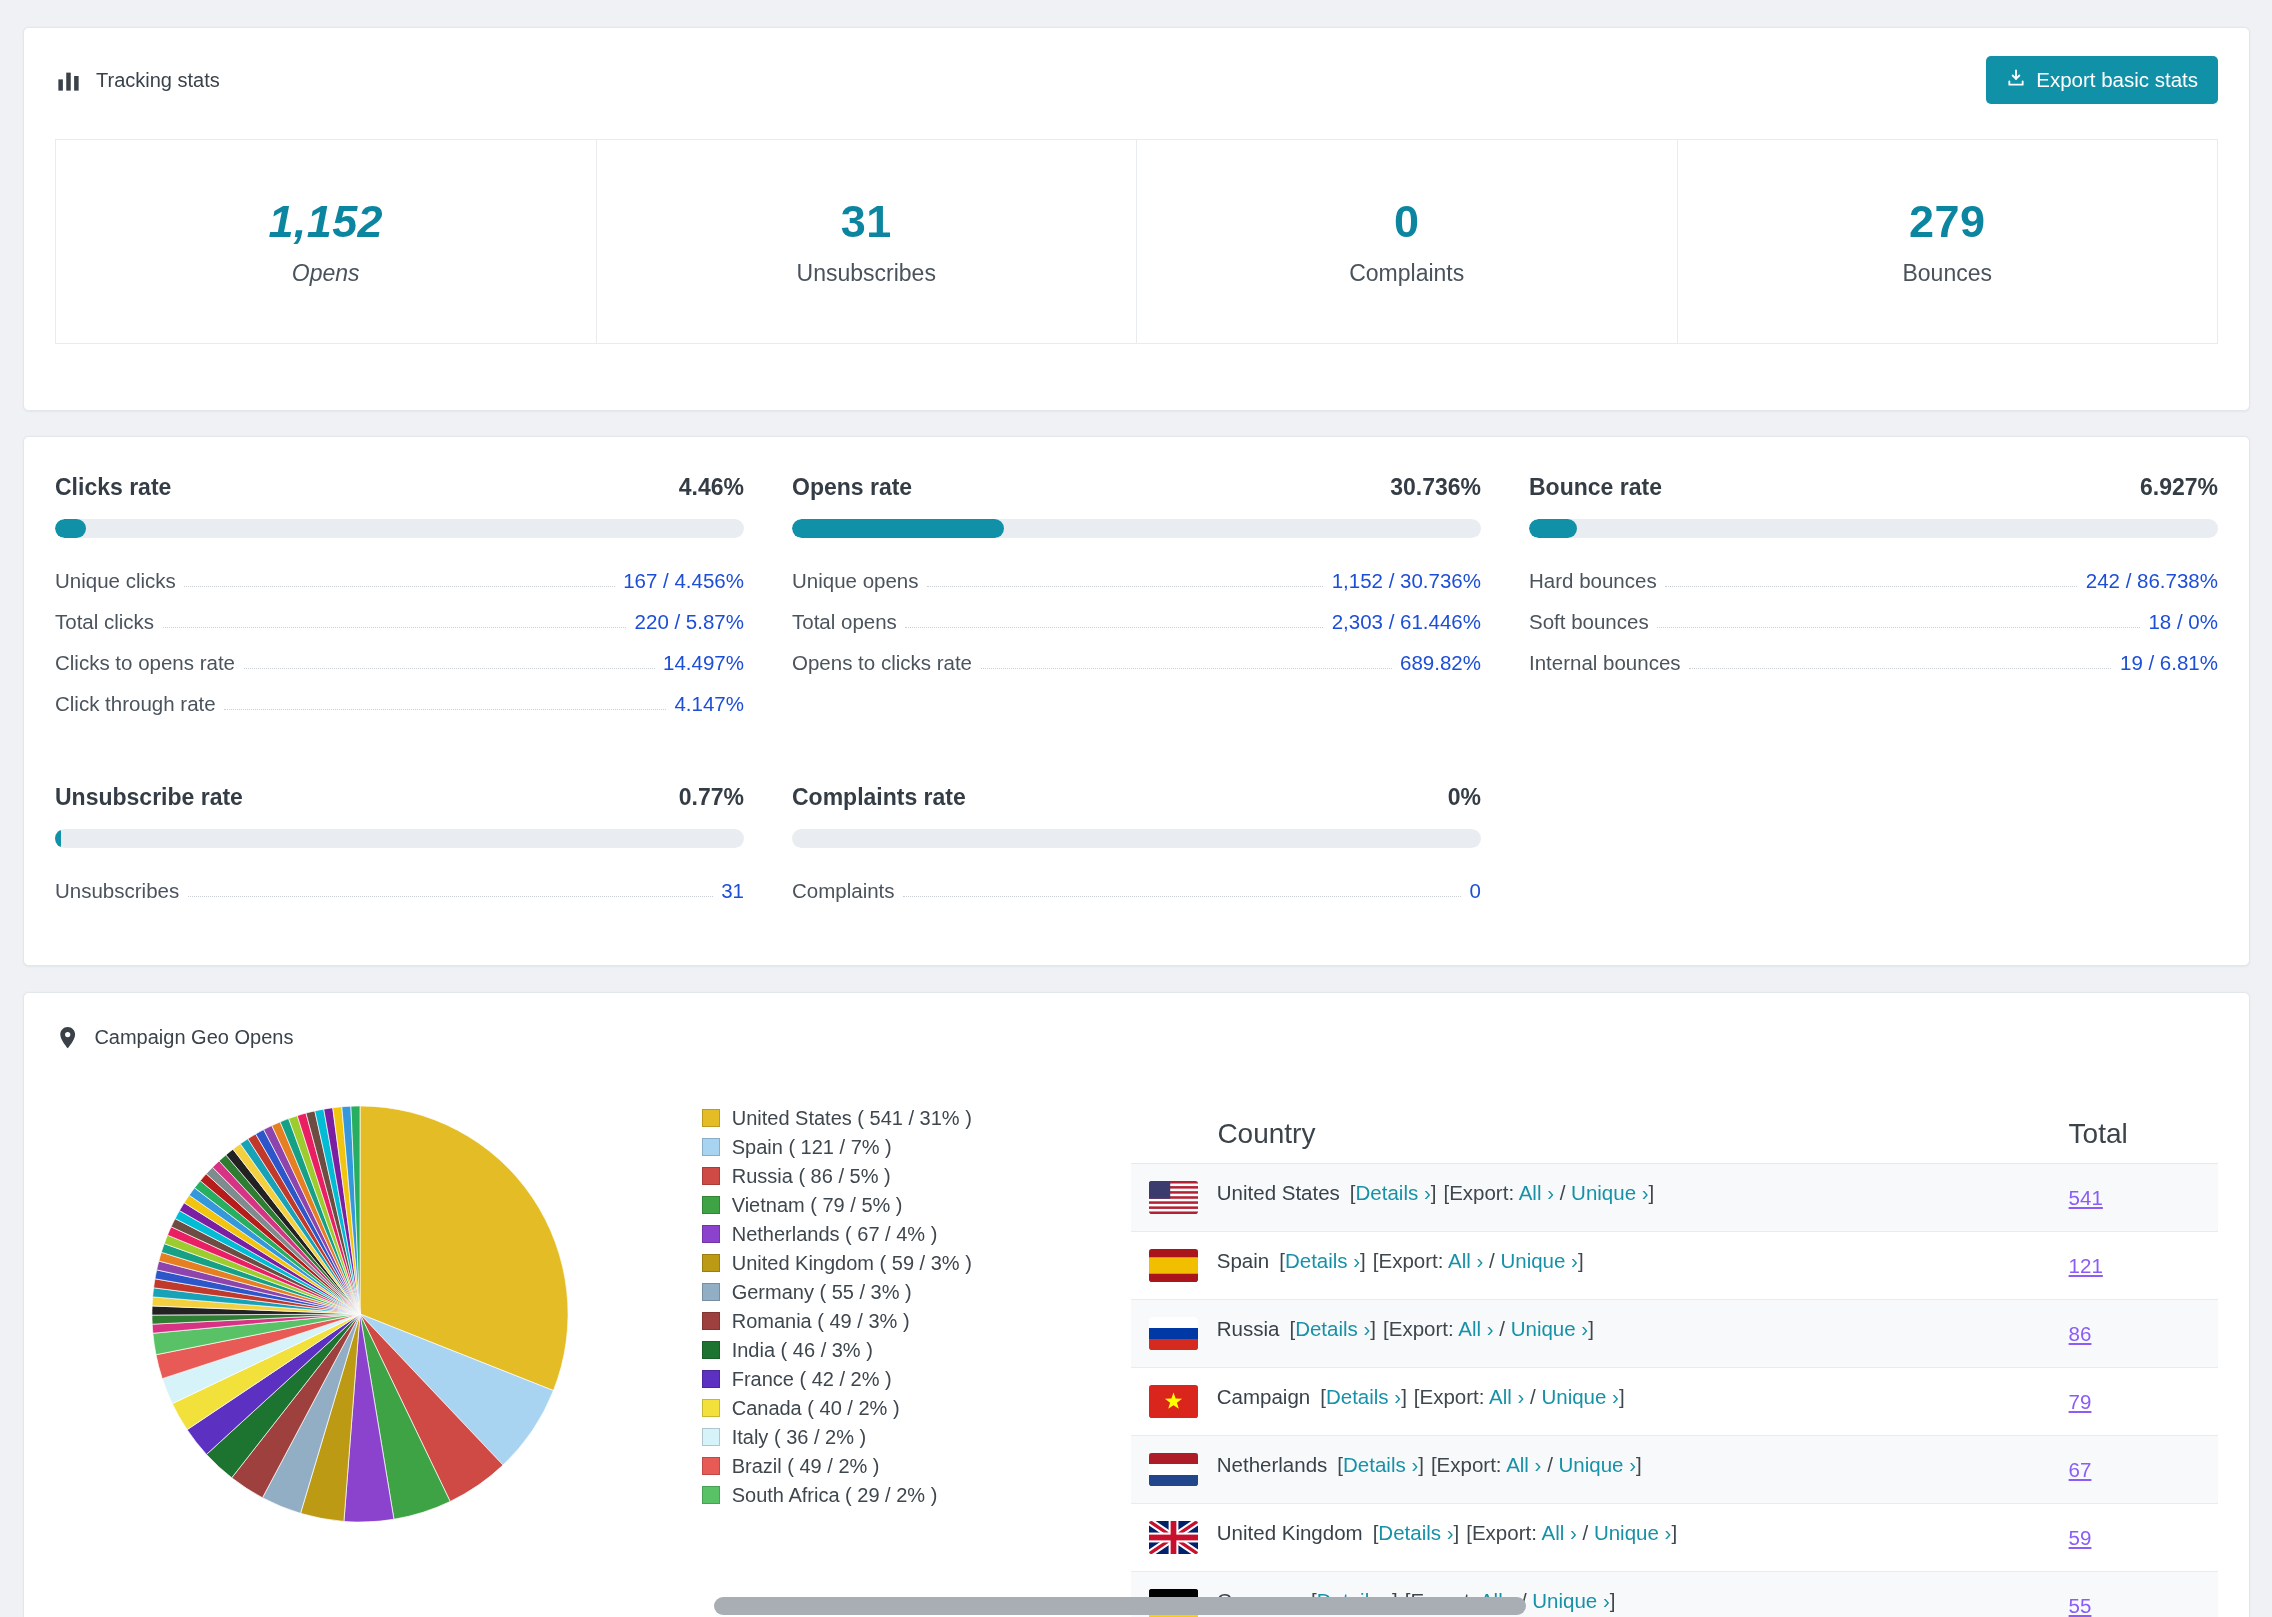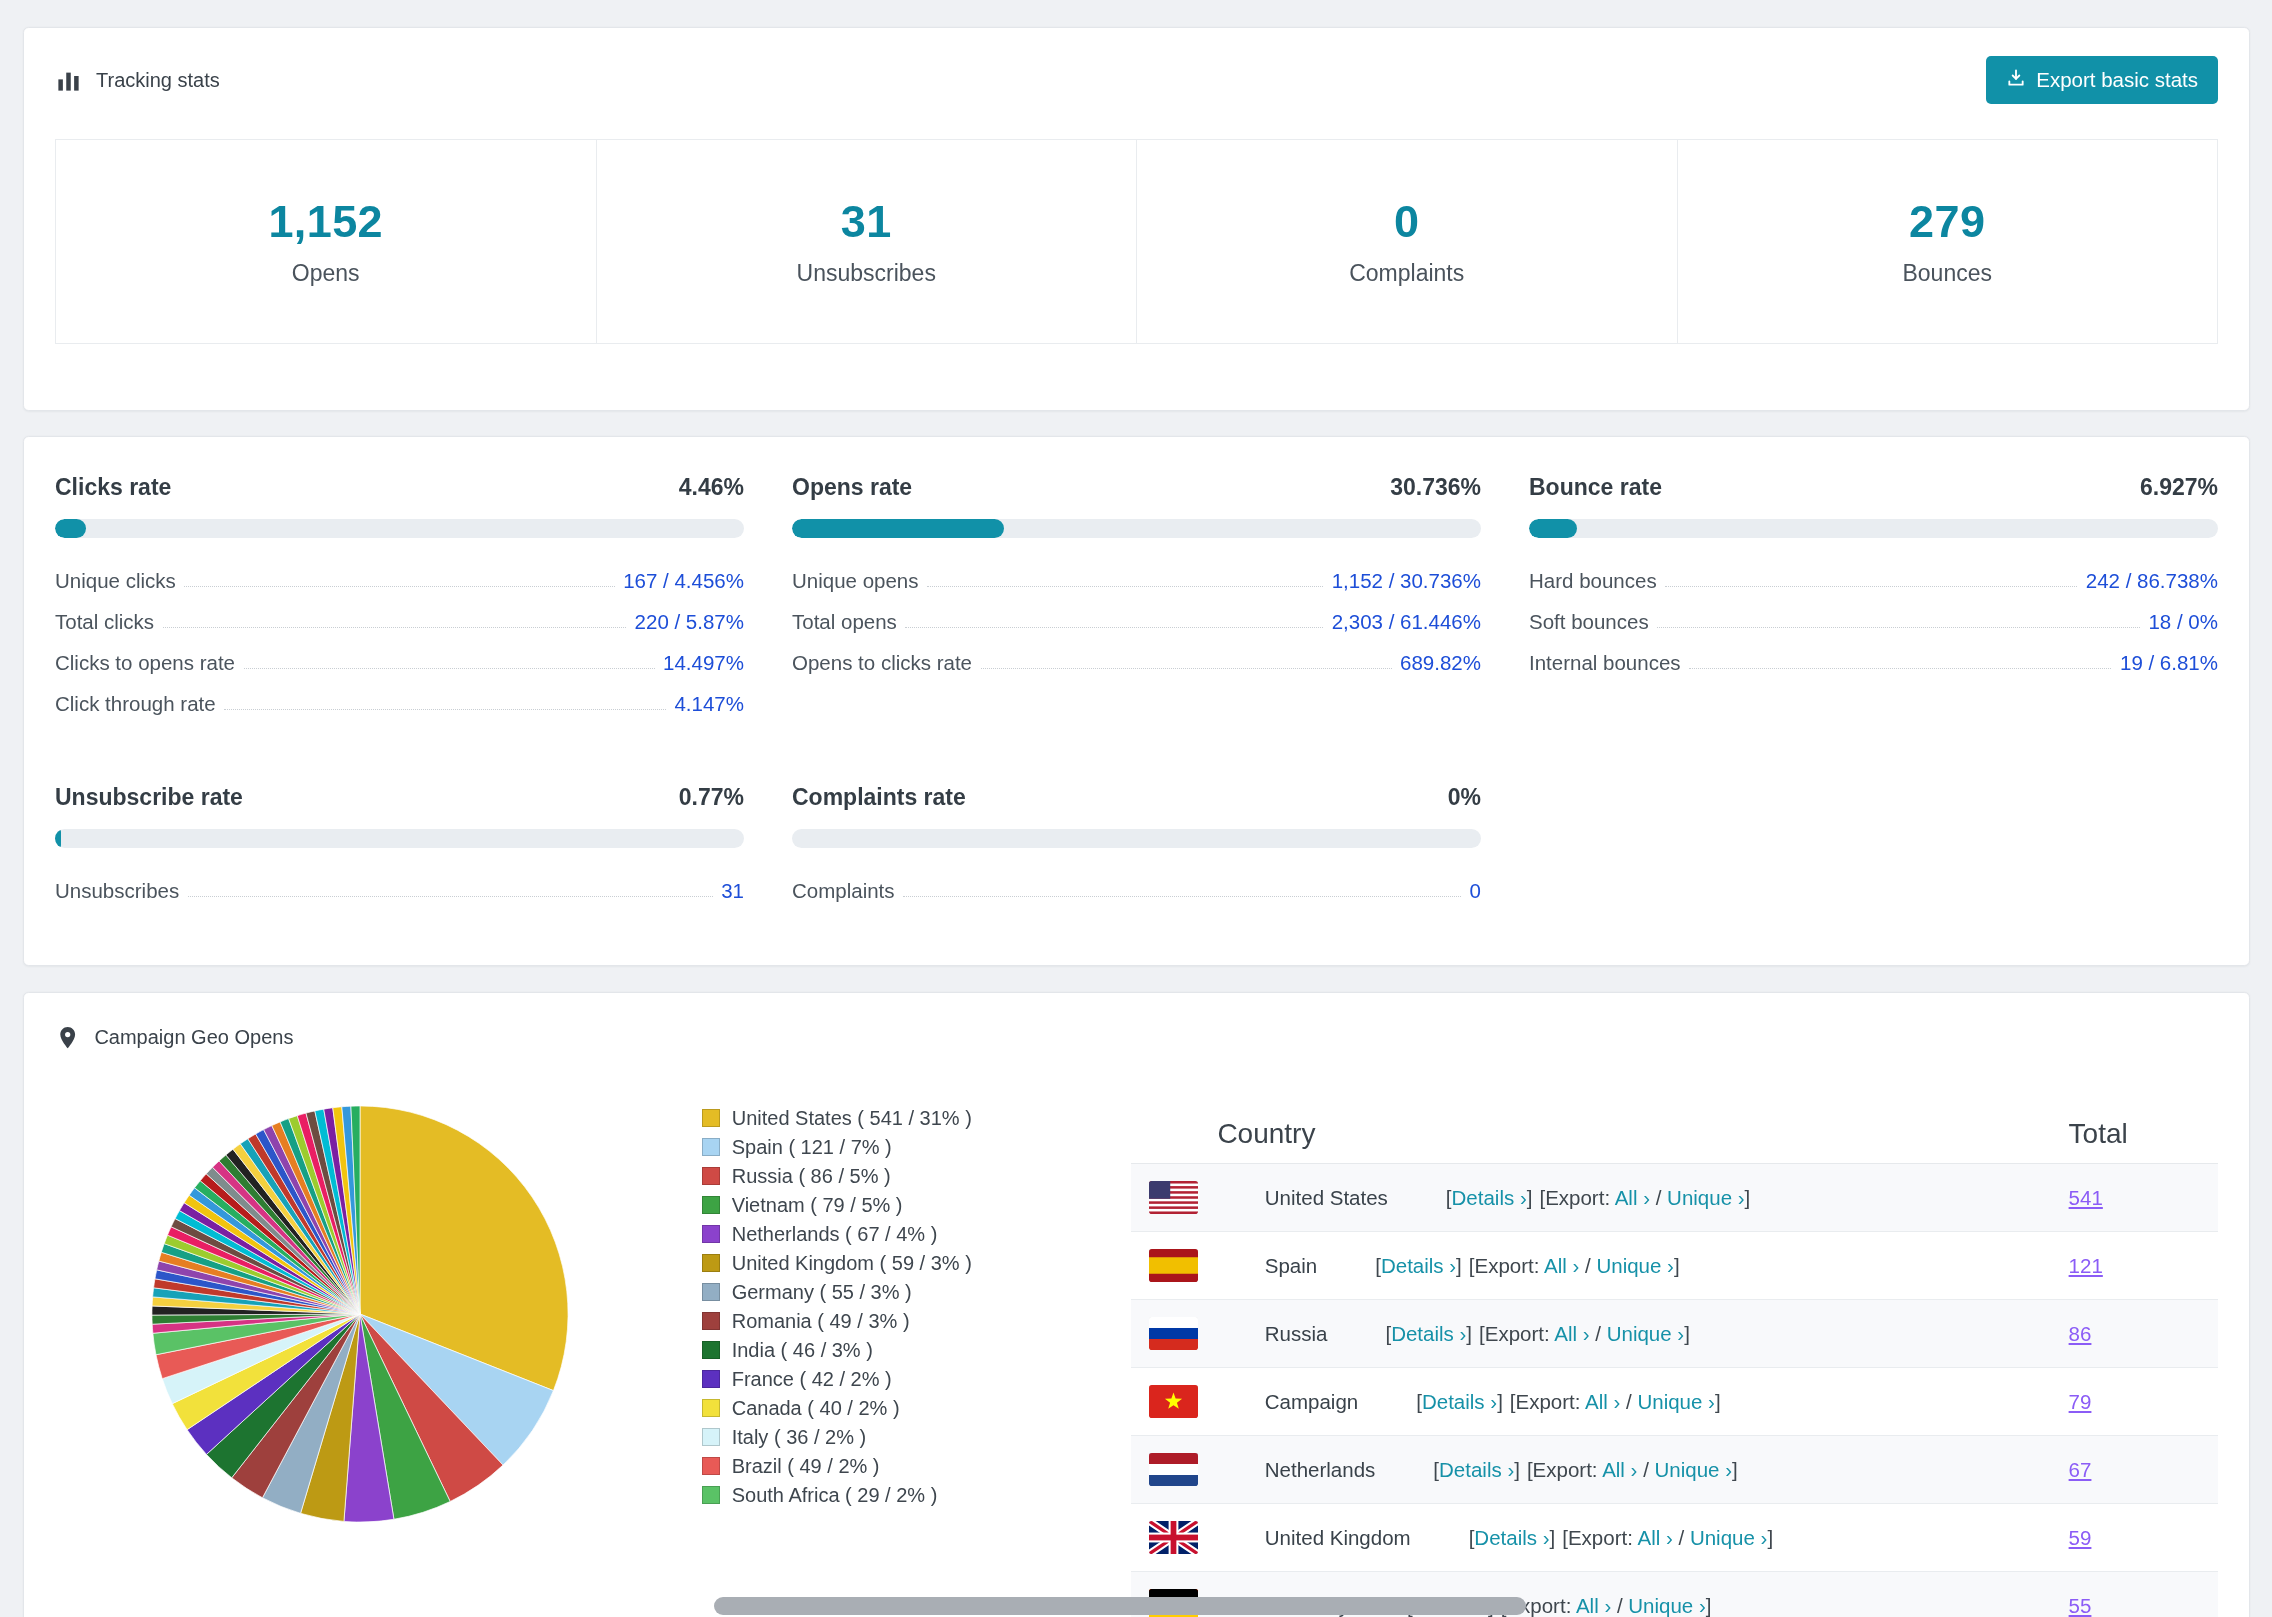--- a/index.html
+++ b/index.html
@@ -23,21 +23,21 @@
   .card-title { display: flex; align-items: center; gap: 14px; font-size: 20px; color: #3a424a; }
   .card-title .icn { display: inline-flex; align-items: center; }
   .btn-export {
     display: flex; align-items: center; gap: 10px;
     background: var(--accent, #1191a8); color: #fff;
     border: none; border-radius: 5px; font-size: 20.5px;
     padding: 11.3px 20px; font-family: inherit; cursor: pointer;
   }
   .stats-row { display: flex; margin-top: 37px; border: 0.7px solid #e9ecef; }
   .stat-box { flex: 1; height: 203px; display: flex; flex-direction: column; align-items: center; justify-content: center; border-left: 0.7px solid #e9ecef; }
-  .stat-box:first-child { border-left: none; }
+  .stat-box:first-child { border-left: none; font-style: italic; }
   .stat-value { font-size: 45px; font-weight: 700; color: var(--stat_number, #0c86a0); letter-spacing: 0.4px; }
   .stat-label { font-size: 23px; color: #4a535c; margin-top: 12.7px; }
 
   
   .card-rates { margin-top: 25.4px; padding: 37px 31px 62px; display: grid; grid-template-columns: repeat(3, 1fr); column-gap: 48px; row-gap: 68px; }
   .rate-head { display: flex; justify-content: space-between; align-items: baseline; font-size: 23px; font-weight: 700; color: #343d45; height: 28px; }
   .rate-bar { margin-top: 17px; height: 19px; border-radius: 10px; background: var(--bar_track, #e9edf1); overflow: hidden; }
   .rate-fill { height: 100%; background: var(--accent, #1191a8); border-radius: 10px; }
   .rate-rows { margin-top: 14px; }
   .rate-row { display: flex; align-items: flex-end; height: 41px; font-size: 20.5px; color: #4b545d; }
@@ -51,21 +51,21 @@
   .pie-wrap svg { display: block; width: 100%; height: 100%; }
   .legend { flex: none; width: 367px; margin-left: 79px; padding-top: 8.5px; }
   .legend-item { display: flex; align-items: center; gap: 11.3px; height: 29px; font-size: 20px; color: #3e464e; cursor: pointer; padding-left: 44px; }
   .legend-swatch { width: 18.4px; height: 18.4px; flex: none; border: 0.7px solid rgba(0,0,0,.18); }
   .geo-table { flex: 1; margin-left: 106px; margin-top: 10px; }
   .gt-header { display: flex; align-items: center; height: 59px; padding: 0 18.4px; font-size: 28px; color: #3b434b; border-bottom: 0.7px solid #e6e9ec; }
   .gt-h-country { flex: 1; padding-left: 68px; }
   .gt-h-total { width: 131px; }
   .gt-row { display: flex; align-items: center; height: 68px; padding: 0 18.4px; font-size: 20.5px; border-bottom: 0.7px solid #e9ecef; }
   .gt-row:nth-child(odd) { background: var(--zebra, #f8f9fb); }
-  .gt-country { flex: 1; display: flex; align-items: center; min-width: 0; gap: 48px; }
+  .gt-country { flex: 1; display: flex; align-items: flex-start; min-width: 0; }
   .flag { width: 49px; height: 33px; flex: none; margin-right: 18.4px; border-radius: 2.8px; overflow: hidden; box-shadow: inset 0 0 0 0.7px rgba(0,0,0,.10); }
   .flag svg { display: block; }
   .gt-name { margin-right: 10px; white-space: nowrap; }
   .gt-links { white-space: nowrap; }
   .lnk { color: var(--link, #1691a8); text-decoration: none; cursor: pointer; }
   .dim { color: #3f474e; }
   .sp { margin-left: 7px; }
   .gt-total { width: 131px; color: #8b5cf6; text-decoration: underline; }
 
   

